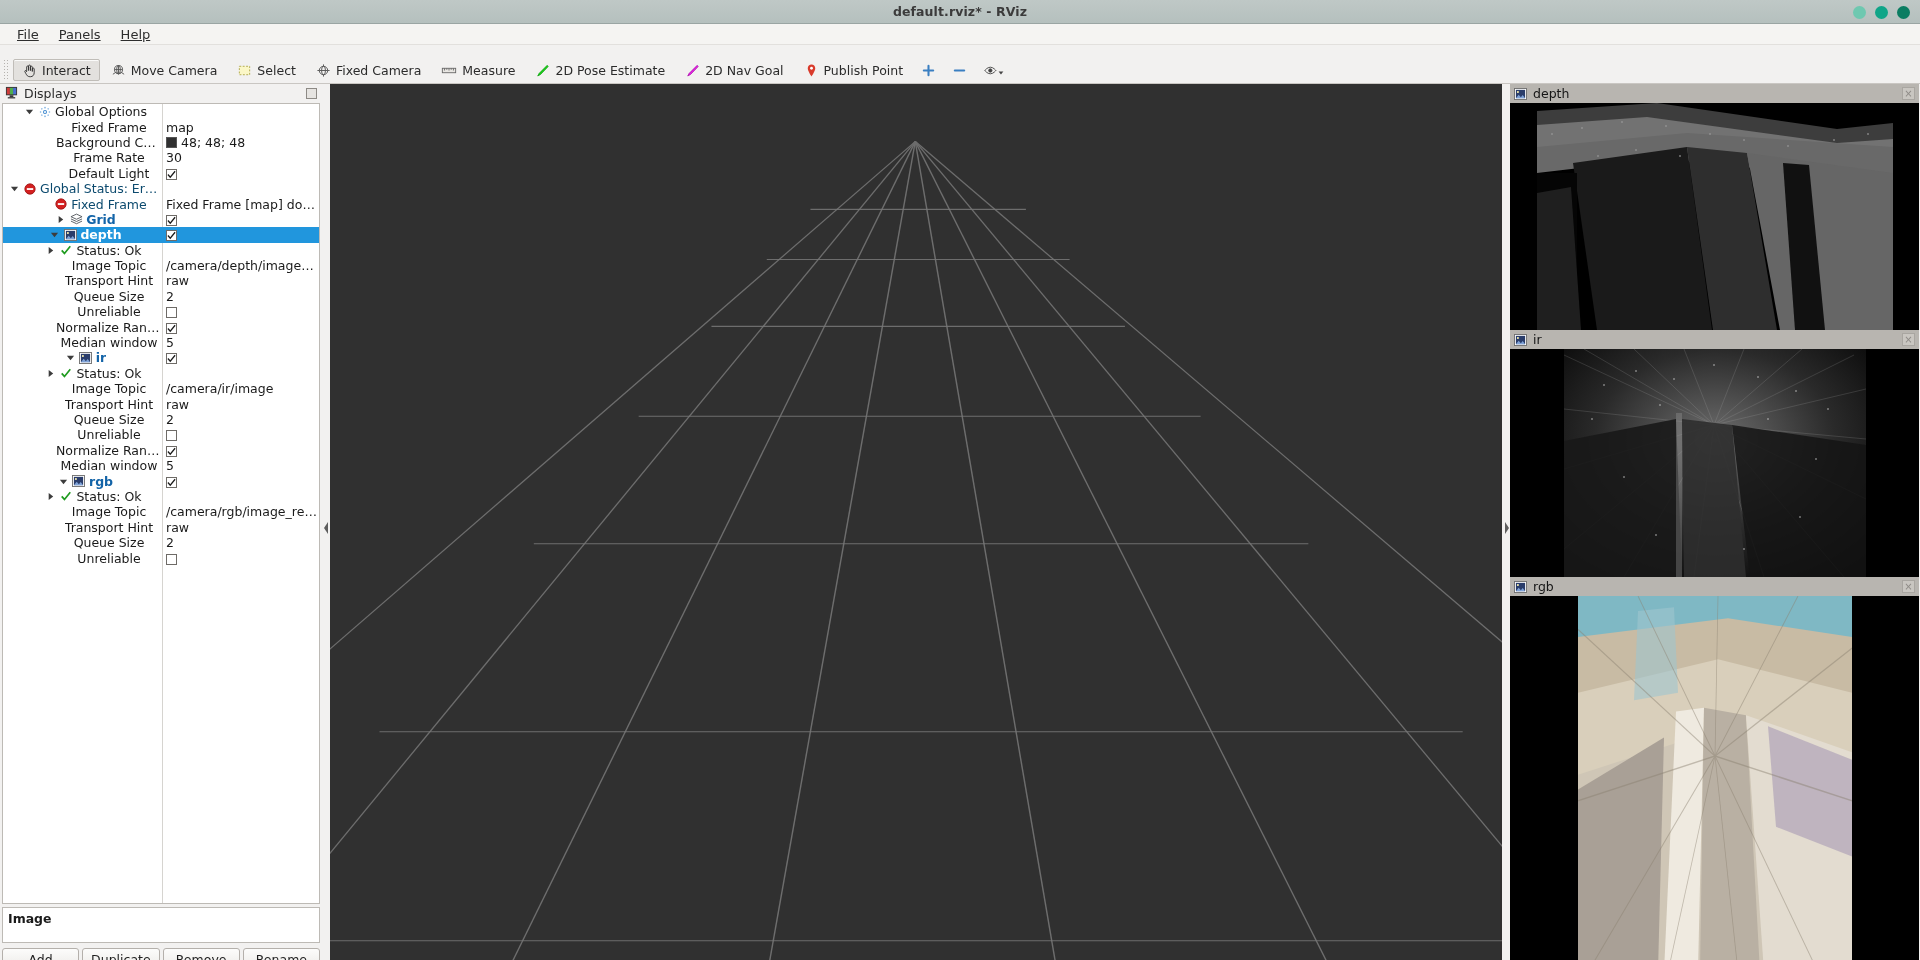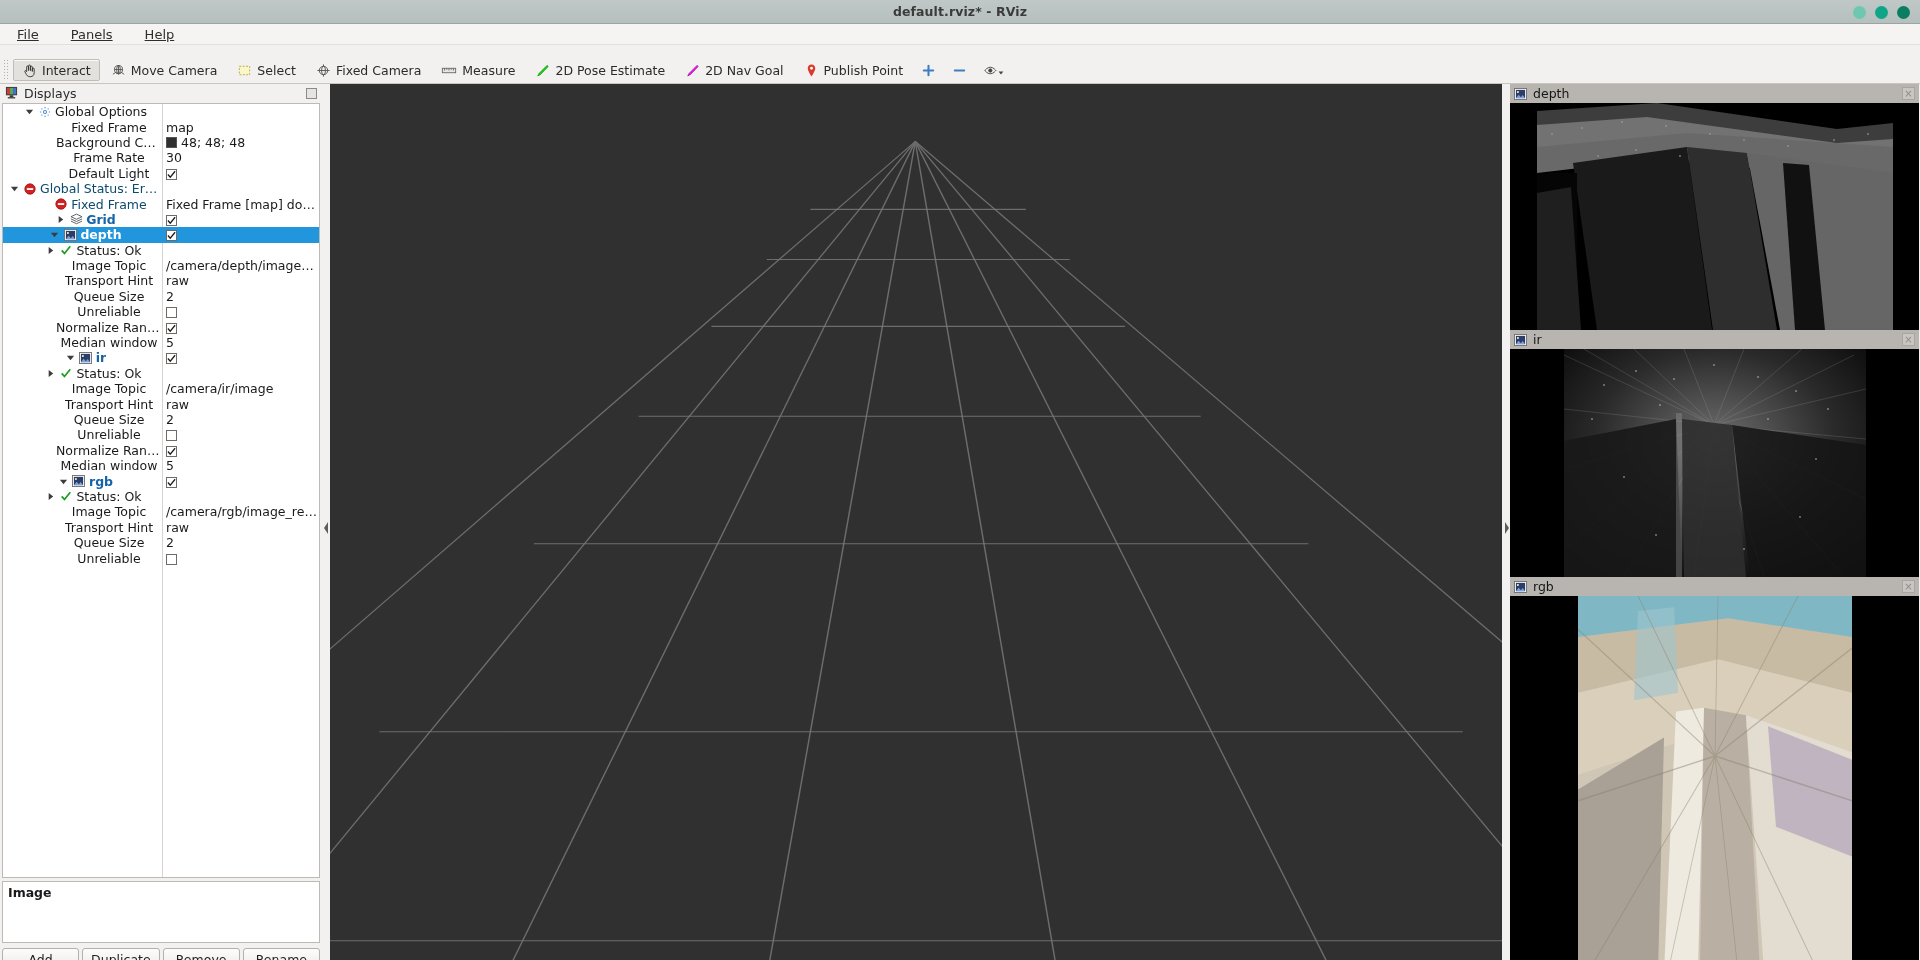--- a/index.html
+++ b/index.html
@@ -25,21 +25,21 @@
     letter-spacing: .1px;
   }
   .winbtns { position: absolute; right: 10px; top: 0; height: 24px;
              display: flex; align-items: center; gap: 9px; }
   .winbtn { width: 13px; height: 13px; border-radius: 50%; display:block; }
 
   
   .menubar {
     height: 21px; background: #f5f4f2;
     display: flex; align-items: center;
-    padding-left: 8px; gap: 14px;
+    padding-left: 8px; gap: 2px;
     border-bottom: 1px solid #e2e0dd;
   }
   .menubar .mi {
     padding: 2px 9px; font-size: 13px; color: #2e2e2e;
   }
   .menubar .mi u { text-decoration: underline; }
 
   
   .toolbar {
     height: 27px; background: #f2f1f0;
@@ -131,21 +131,21 @@
   }
   .cb svg { display:block; }
   .swatch {
     display:inline-block; width: 11px; height: 11px;
     background: #303030; border: 1px solid #555; vertical-align: -1px;
     margin-right: 4px;
   }
 
   
   .descbox {
-    height: 62px; margin-top: 3px;
+    height: 36px; margin-top: 3px;
     background: #ffffff; border: 1px solid #bdbab5;
     padding: 3px 5px; font-size: 12.5px; line-height: 15px;
     color: #1a1a1a; overflow: hidden;
   }
   .descbox .dtitle { font-weight: bold; }
   .descbox a { color: #1a3ecb; text-decoration: underline; }
   .btnrow { display: flex; gap: 3px; margin-top: 5px; height: 22px; }
   .btnrow button {
     flex: 1 1 0; font-family: inherit; font-size: 12.5px;
     background: linear-gradient(180deg,#fcfcfb,#eceae7);

